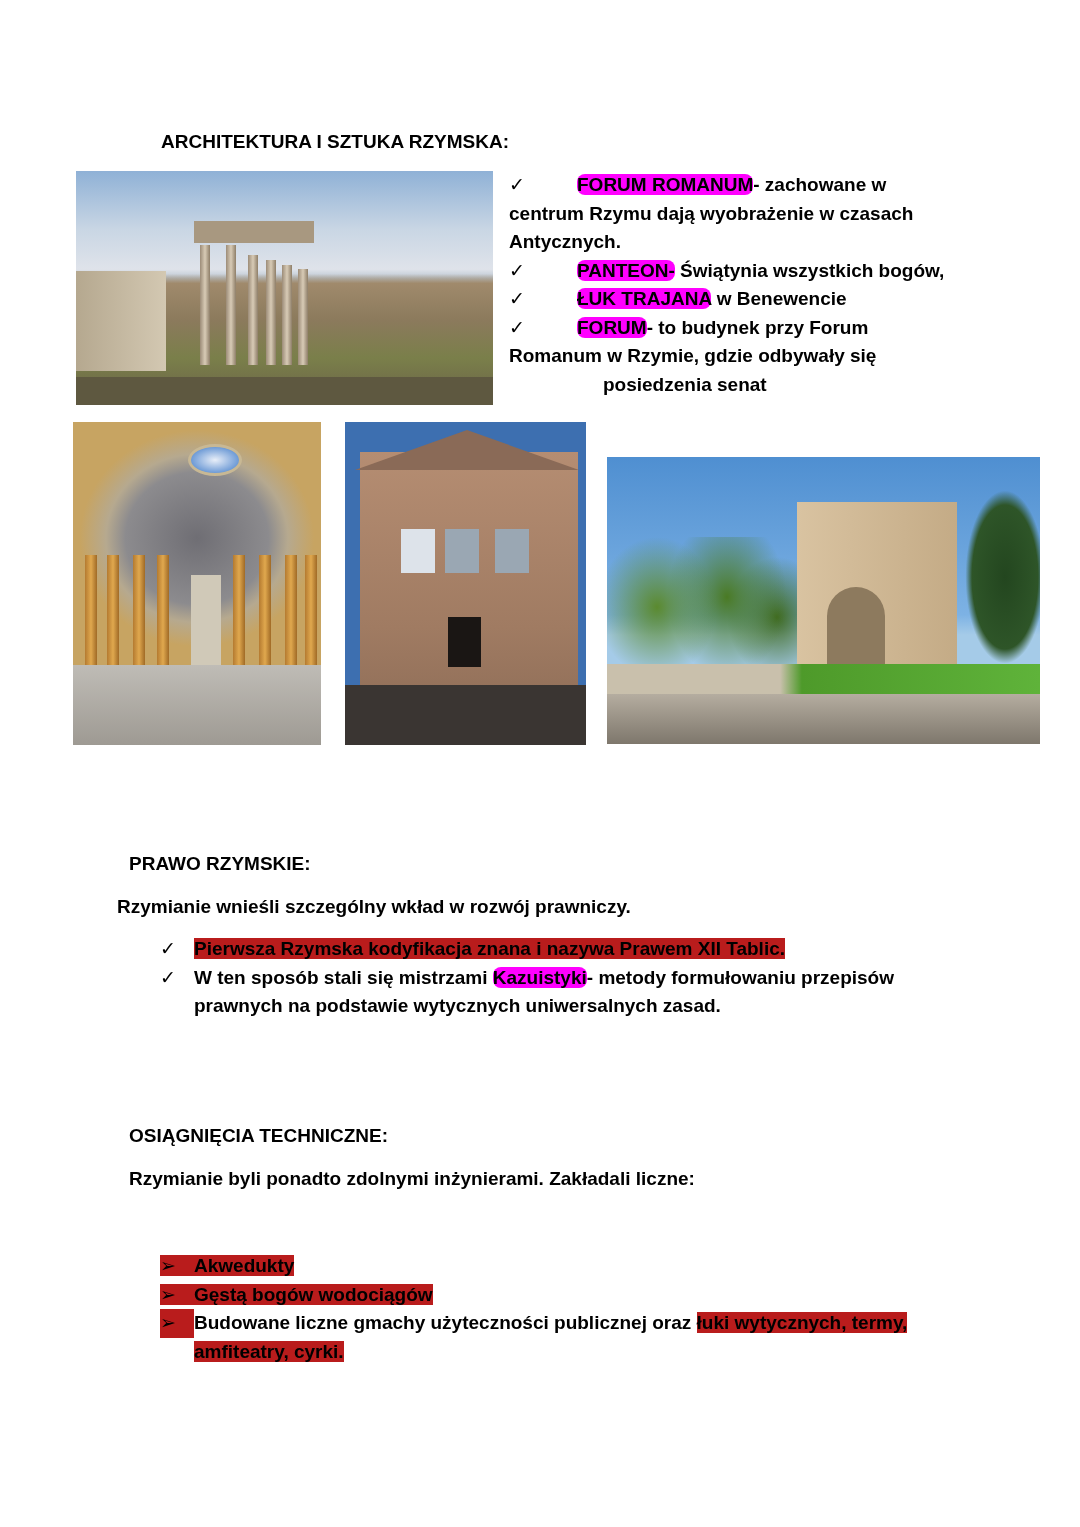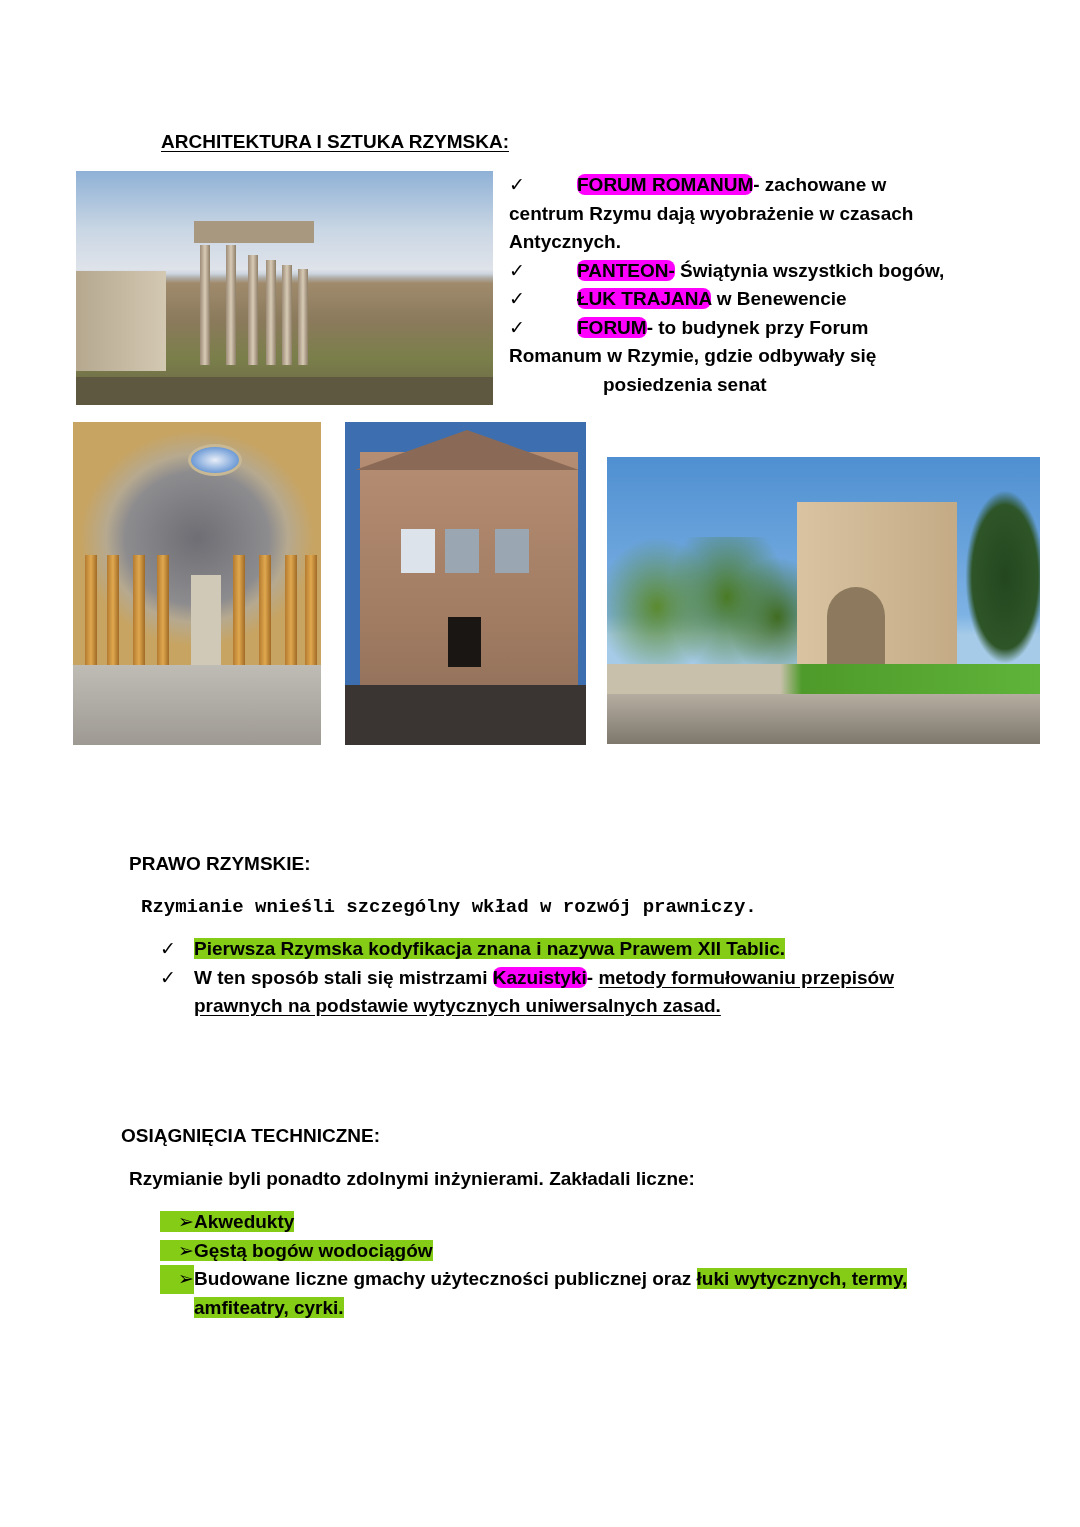--- a/index.html
+++ b/index.html
@@ -1,22 +1,22 @@
 <!DOCTYPE html>
 <html><head>
 <meta charset="utf-8">
 <style>
   html, body { margin: 0; padding: 0; background: #ffffff; }
   body { width: 1080px; height: 1527px; position: relative; overflow: hidden;
          font-family: "Liberation Sans", "DejaVu Sans", sans-serif; color: #000; }
   .abs { position: absolute; }
   .t { font-weight: bold; font-size: 19px; line-height: 28.5px; white-space: nowrap; }
-  .u { text-decoration: underline; text-underline-offset: 3px; }
+  .u { text-underline-offset: 3px; }
   .mag { background: #ff00ff; border-radius: 8px; }
-  .yel { background: #84cc16; text-align: right; }
+  .yel { background: #b91c1c; }
   .check { font-weight: normal; display: inline-block; width: 68px; }
 
   
   .photo { position: absolute; overflow: hidden; }
   .forum { left: 76px; top: 171px; width: 417px; height: 234px;
     background:
       linear-gradient(180deg, rgba(0,0,0,0) 0%, rgba(0,0,0,0) 44%, #a08a6c 48%, #8b7a5c 64%, #7a7f4a 80%, #6a6248 100%),
       linear-gradient(180deg, #8fb1d6 0%, #c9d6e4 25%, #dfe3ea 42%, #b9c4cf 46%); }
   .forum .col { position: absolute; bottom: 40px; width: 10px; background: linear-gradient(90deg,#9c8c78,#d8cbb6,#8e7e68); }
   .forum .ent { position: absolute; left: 118px; top: 50px; width: 120px; height: 22px; background: #a89880; }
@@ -121,36 +121,36 @@
 <div class="photo luk">
   <div class="trees"></div>
   <div class="treeR"></div>
   <div class="arch"></div>
   <div class="opening"></div>
   <div class="grass"></div>
   <div class="pave"></div>
 </div>
 
 <div class="abs t" style="left:129px; top:850px;">PRAWO RZYMSKIE:</div>
-<div class="abs t" style="left:141px; top:893px;font-family:Liberation Mono, monospace;">Rzymianie wnieśli szczególny wkład w rozwój prawniczy.</div>
+<div class="abs t" style="left:117px; top:893px;">Rzymianie wnieśli szczególny wkład w rozwój prawniczy.</div>
 
 <div class="abs" style="left:160px; top:935px;">
   <div class="t">
     <span style="display:inline-block; width:34px; font-weight:normal;">✓</span><span class="yel">Pierwsza Rzymska kodyfikacja znana i nazywa Prawem XII Tablic.</span>
   </div>
   <div class="t">
     <span style="display:inline-block; width:34px; font-weight:normal;">✓</span><span>W ten sposób stali się mistrzami </span><span class="mag">Kazuistyki</span><span>- </span><span class="u">metody formułowaniu przepisów</span>
   </div>
   <div class="t u" style="margin-left:34px;">prawnych na podstawie wytycznych uniwersalnych zasad.</div>
 </div>
 
-<div class="abs t" style="left:121px; top:1122px;">OSIĄGNIĘCIA TECHNICZNE:</div>
+<div class="abs t" style="left:129px; top:1122px;">OSIĄGNIĘCIA TECHNICZNE:</div>
 <div class="abs t" style="left:129px; top:1165px;">Rzymianie byli ponadto zdolnymi inżynierami. Zakładali liczne:</div>
 
-<div class="abs" style="left:160px; top:1208px;">
+<div class="abs" style="left:160px; top:1252px;">
   <div class="t">
     <span class="yel"><span class="arrow">➢</span><span>Akwedukty</span></span>
   </div>
   <div class="t">
     <span class="yel"><span class="arrow">➢</span><span>Gęstą bogów wodociągów</span></span>
   </div>
   <div class="t">
     <span class="arrow yel">➢</span><span>Budowane liczne gmachy użyteczności publicznej oraz </span><span class="yel">łuki wytycznych, termy,</span>
   </div>
   <div class="t" style="margin-left:34px;">

